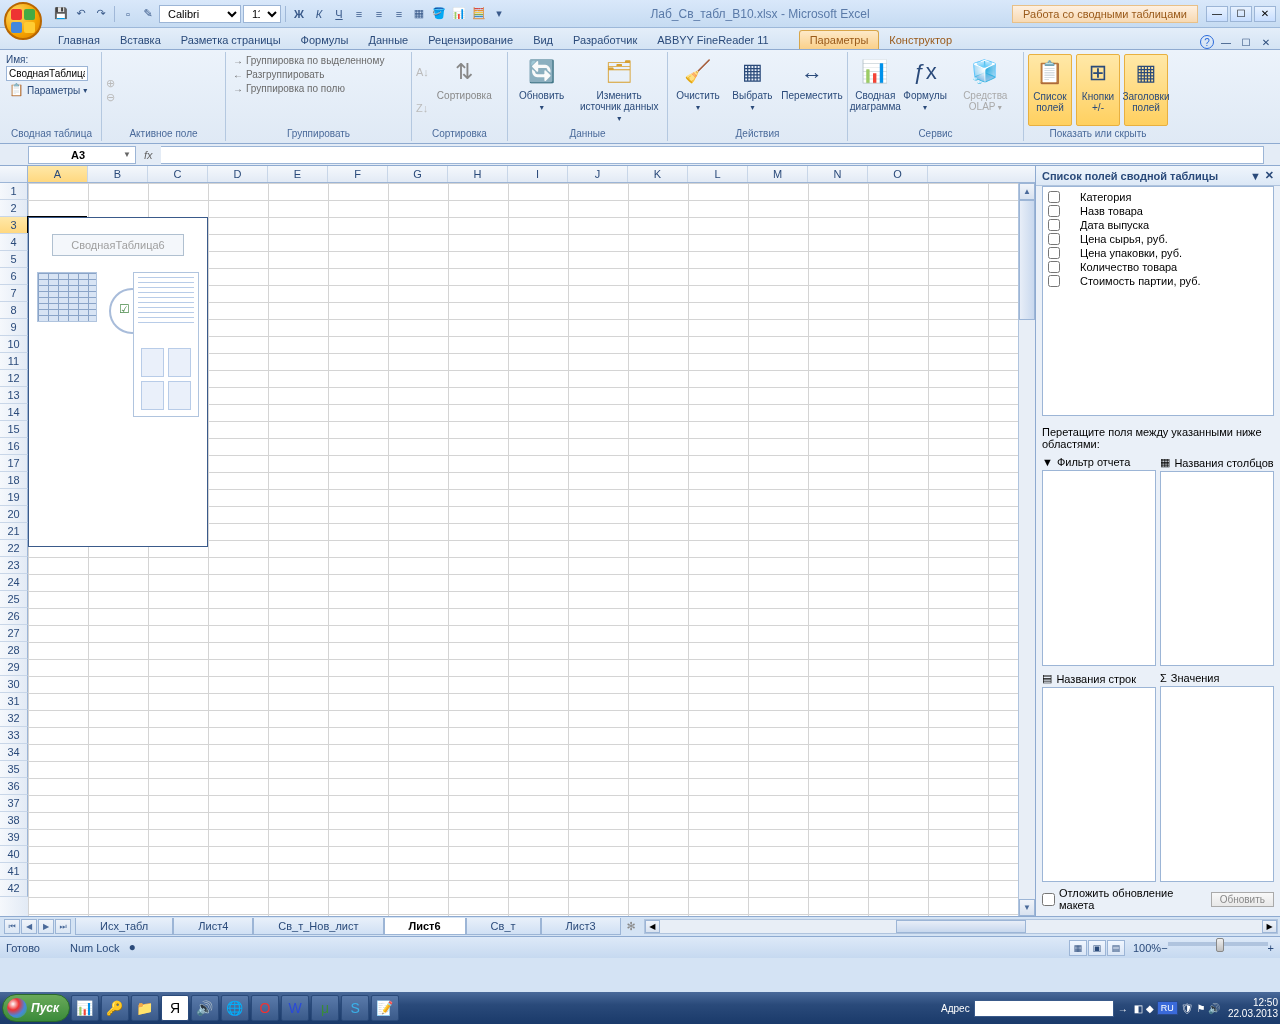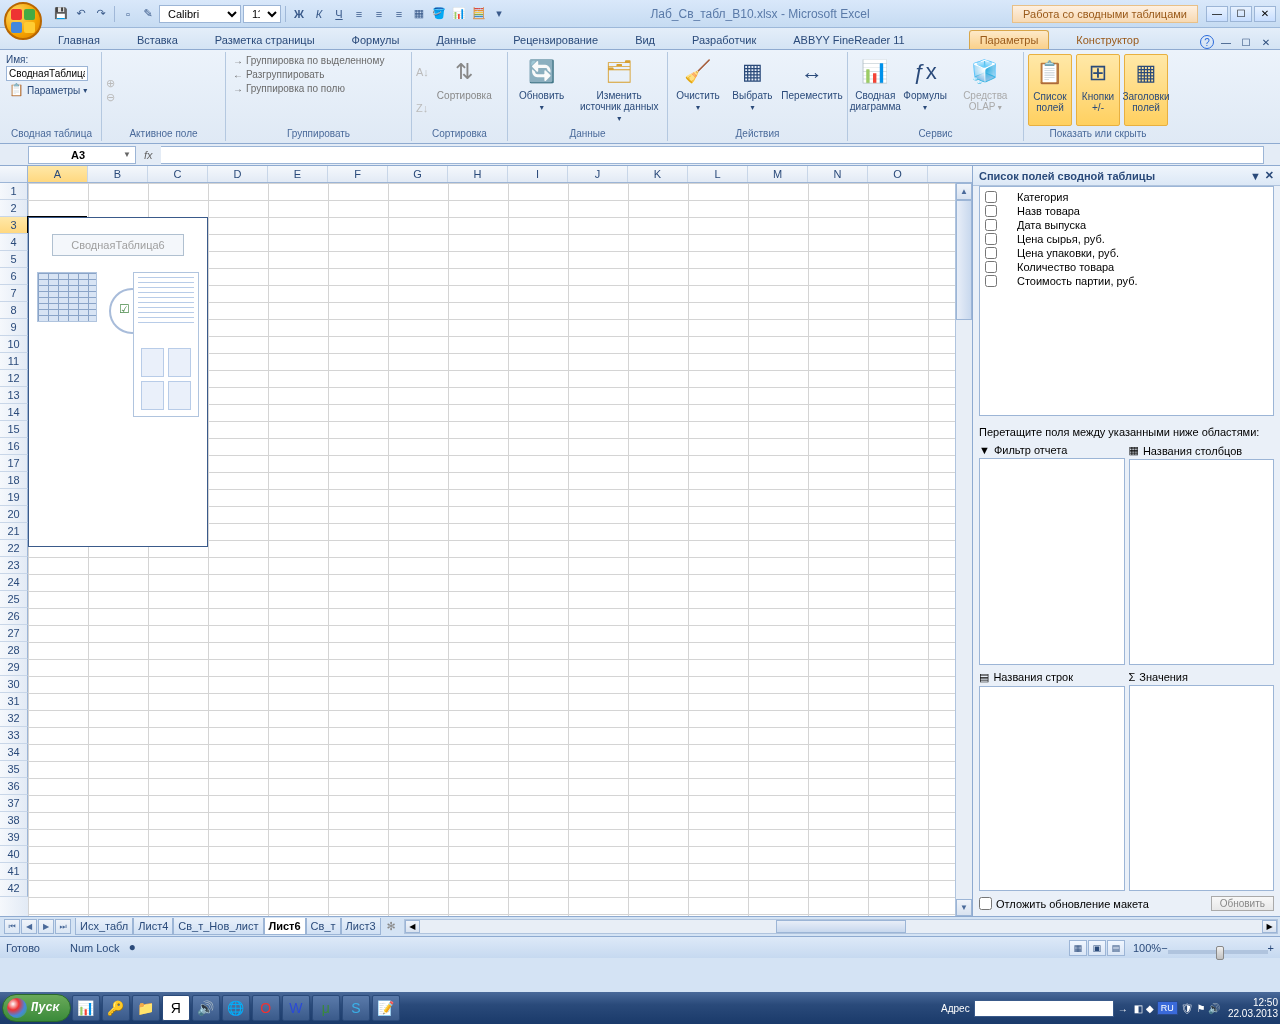--- a/index.html
+++ b/index.html
@@ -17,21 +17,21 @@
 .qat { margin-left: 48px; display: flex; gap: 2px; align-items: center; }
 .qat-btn { width: 18px; height: 18px; display: flex; align-items: center; justify-content: center; color: #3a5a8a; }
 .qat-sep { width:1px; height:16px; background:#a0b8d8; margin:0 2px;}
 .font-select { border: 1px solid #9cb5d6; background: white; font-size: 11px; padding: 1px 4px; height: 18px; }
 .title-text { flex: 1; text-align: center; color: #5a7aa8; font-size: 12px; }
 .pivot-context { background: linear-gradient(#fef0e1, #f8d9b2); color: #9a5a1a; padding: 2px 10px; border: 1px solid #e8c088; font-size: 11px;}
 .window-controls { display: flex; gap: 2px; margin-left: 8px; }
 .window-controls span { width: 22px; height: 16px; border: 1px solid #9cb5d6; background: linear-gradient(#e8f2ff,#c8deff); display: flex; align-items: center; justify-content: center; font-size: 10px; }
 
 
-.tabs { height: 22px; background: linear-gradient(#e4eef9,#d4e3f4); display: flex; align-items: end; padding-left: 48px; gap: 17px; border-bottom: 1px solid #8faad0; }
+.tabs { height: 22px; background: linear-gradient(#e4eef9,#d4e3f4); display: flex; align-items: end; padding-left: 48px; gap: 0; border-bottom: 1px solid #8faad0; }
 .tab { padding: 3px 10px; color: #2a4a7a; cursor: pointer; font-size: 11px; }
 .tab.active { background: linear-gradient(#fde9c8, #fad089); border: 1px solid #d8a64a; border-bottom: none; color: #6a4a1a; border-radius: 3px 3px 0 0;}
 .tab.context { color: #9a5a1a; }
 .doc-controls { margin-left: auto; display: flex; gap: 4px; padding-right: 6px; align-items:center;}
 .doc-controls span { width:16px; height:14px; display:flex; align-items:center; justify-content:center; color:#2a4a7a; font-size:10px;}
 
 
 .ribbon { height: 94px; background: linear-gradient(#ecf3fb, #dfe9f5); display: flex; border-bottom: 1px solid #8eaad0; padding: 2px; }
 .ribbon-group { border-right: 1px solid #b4c8e0; display: flex; flex-direction: column; padding: 2px 4px; position: relative; }
 .ribbon-group-label { text-align: center; font-size: 10px; color: #4a6a9a; margin-top: auto; padding-top:2px;}
@@ -81,58 +81,58 @@
 .illus-sheet::after { content: ""; position: absolute; bottom: 6px; left: 6px; right: 6px; height: 74px; background: linear-gradient(#fff,#fff); }
 .illus-boxes { position:absolute; right:10px; bottom:12px; display:grid; grid-template:1fr 1fr/1fr 1fr; gap:4px; width:50px; height:62px;}
 .illus-boxes span{border:1px solid #b8cce8; background:#eaf0fa;}
 
 .vscroll { width: 17px; background: #e8eef6; border-left: 1px solid #b0c4de; display:flex; flex-direction:column;}
 .vscroll .arrow { height: 17px; background: linear-gradient(#f0f4fa,#d8e2f0); border: 1px solid #9cb5d6; display:flex;align-items:center;justify-content:center; font-size:8px; color:#4a6a9a;}
 .vscroll .thumb { height: 120px; background: linear-gradient(to right,#e8eef8,#c8d8ee); border: 1px solid #9cb5d6; margin-top:0;}
 .vscroll .track { flex:1;}
 
 
-.field-panel { width: 308px; background: #eaf0f8; border-left: 1px solid #8eaad0; display: flex; flex-direction: column; }
+.field-panel { width: 245px; background: #eaf0f8; border-left: 1px solid #8eaad0; display: flex; flex-direction: column; }
 .field-panel-title { background: linear-gradient(#eff5fc,#dce8f6); padding: 3px 6px; font-size: 11px; font-weight: bold; color: #2a4a7a; display: flex; align-items: center; border-bottom: 1px solid #b0c4de;}
 .field-panel-title .close { margin-left: 4px; }
 .field-select-label { padding: 6px; font-size: 11px; display:flex; align-items:center;}
 .field-select-label .opts { margin-left: auto; width:26px; height:20px; border:1px solid #9cb5d6; background:linear-gradient(#fff,#e8f0fa); display:flex;align-items:center;justify-content:center;}
 .field-list { margin: 0 6px 6px; background: white; border: 1px solid #9cb5d6; height: 230px; padding: 3px;}
 .field-item { display: flex; align-items: center; gap: 20px; padding: 1px 2px; font-size: 11px;}
 .field-item input { width: 12px; height: 12px;}
 .drag-label { padding: 4px 6px; font-size: 11px;}
 .drag-grid { display: grid; grid-template: 1fr 1fr / 1fr 1fr; gap: 4px; padding: 0 6px; flex: 1;}
 .drag-cell { display: flex; flex-direction: column;}
 .drag-cell-h { font-size: 11px; padding: 2px 0; display:flex; align-items:center; gap:4px;}
 .drag-cell-box { flex: 1; background: white; border: 1px solid #9cb5d6; min-height: 110px;}
 .defer-row { padding: 5px 6px; display: flex; align-items: center; gap: 4px; font-size: 11px;}
 .defer-row button { margin-left: auto; font-size: 10px; padding: 1px 8px; border: 1px solid #aaa; background: linear-gradient(#f8f8f8,#e8e8e8); color: #888;}
 
 
 .sheet-tabs { height: 20px; background: #d4e3f4; display: flex; align-items: center; border-top: 1px solid #8eaad0; font-size: 11px;}
 .nav-btns { display:flex; padding: 0 4px; gap:1px;}
 .nav-btns span { width:16px; height:15px; border:1px solid #9cb5d6; background:linear-gradient(#f0f4fa,#dae6f4); display:flex;align-items:center;justify-content:center; font-size:8px; color:#4a6a9a;}
-.sheet-tab { padding: 2px 4px; background: linear-gradient(#e8f0fa,#d0e0f4); border: 1px solid #9cb5d6; border-top: none; color: #2a4a7a;}
+.sheet-tab { padding: 2px 24px; background: linear-gradient(#e8f0fa,#d0e0f4); border: 1px solid #9cb5d6; border-top: none; color: #2a4a7a;}
 .sheet-tab.active { background: white; font-weight: bold; color: #000;}
 .hscroll-track { flex: 1; margin: 0 2px; height: 15px; background: #e8eef6; border: 1px solid #b0c4de; display:flex; align-items:center;}
 .hscroll-track .arrow { width:15px; height:100%; background:linear-gradient(#f0f4fa,#d8e2f0); border:1px solid #9cb5d6;display:flex;align-items:center;justify-content:center;font-size:8px;}
 .hscroll-track .thumb { width:130px; height:100%; background:linear-gradient(#e8eef8,#c8d8ee); border:1px solid #9cb5d6; margin: 0 auto;}
 
 
 .status-bar { height: 22px; background: linear-gradient(#dde9f8, #c6d9f0); display: flex; align-items: center; padding: 0 6px; font-size: 11px; color: #2a4a7a; border-top: 1px solid #8eaad0;}
 .status-bar .spacer { flex: 1;}
 .view-btns { display: flex; gap: 1px;}
 .view-btns span { width: 18px; height: 16px; border: 1px solid #9cb5d6; background: linear-gradient(#f0f6ff,#dae6f6); display:flex;align-items:center;justify-content:center; font-size:9px;}
-.zoom { display:flex; align-items:flex-end; gap:0; margin-left:8px;}
+.zoom { display:flex; align-items:flex-start; gap:0; margin-left:8px;}
 .zoom .slider { width:100px; height:4px; background:#b0c4de; position:relative;}
 .zoom .slider::before { content:""; position:absolute; left:48%; top:-4px; width:6px; height:12px; background:linear-gradient(#f0f0f0,#c0c0c0); border:1px solid #888; border-radius:2px;}
 
 
 .taskbar { height: 32px; background: linear-gradient(#4a6a9a, #2a4a7a 40%, #1a3a6a); display: flex; align-items: center; padding: 0 2px; position:absolute; bottom:0; left:0; right:0;}
-.start-btn { background: linear-gradient(#6aaa5a, #3a8a3a); border-radius: 14px; padding: 3px 10px 3px 4px; display: flex; align-items: center; gap: 4px; color: white; font-weight: bold; font-size: 12px; font-style: italic; border: 1px solid #2a6a2a; font-family: Liberation Mono, monospace;}
+.start-btn { background: linear-gradient(#6aaa5a, #3a8a3a); border-radius: 14px; padding: 3px 10px 3px 4px; display: flex; align-items: center; gap: 4px; color: white; font-weight: bold; font-size: 12px; font-style: italic; border: 1px solid #2a6a2a;}
 .start-orb { width: 20px; height: 20px; border-radius: 50%; background: radial-gradient(circle at 30% 30%, #fff, #e33 30%, #48d 60%, #4a4);}
 .task-item { width: 28px; height: 26px; margin: 0 1px; background: linear-gradient(#5a7aaa, #3a5a8a); border: 1px solid #2a4a7a; border-radius: 2px; display:flex;align-items:center;justify-content:center; font-size:14px;}
 .addr { margin-left: auto; display:flex; align-items:center; gap:4px; color:#fff; font-size:10px;}
 .addr input { width: 140px; font-size: 10px; border: 1px solid #3a5a8a; padding: 2px;}
 .tray { display: flex; align-items: center; gap: 3px; margin-left: 6px; color: #fff; font-size: 10px;}
 .tray .clock { text-align: right; margin-left: 4px; line-height: 1.1;}
 .lang { background: #3a6ada; color: white; padding: 1px 3px; font-size: 9px; border:1px solid #2a4a8a;}
 
 .small-icon{font-size:12px;}
 </style>

